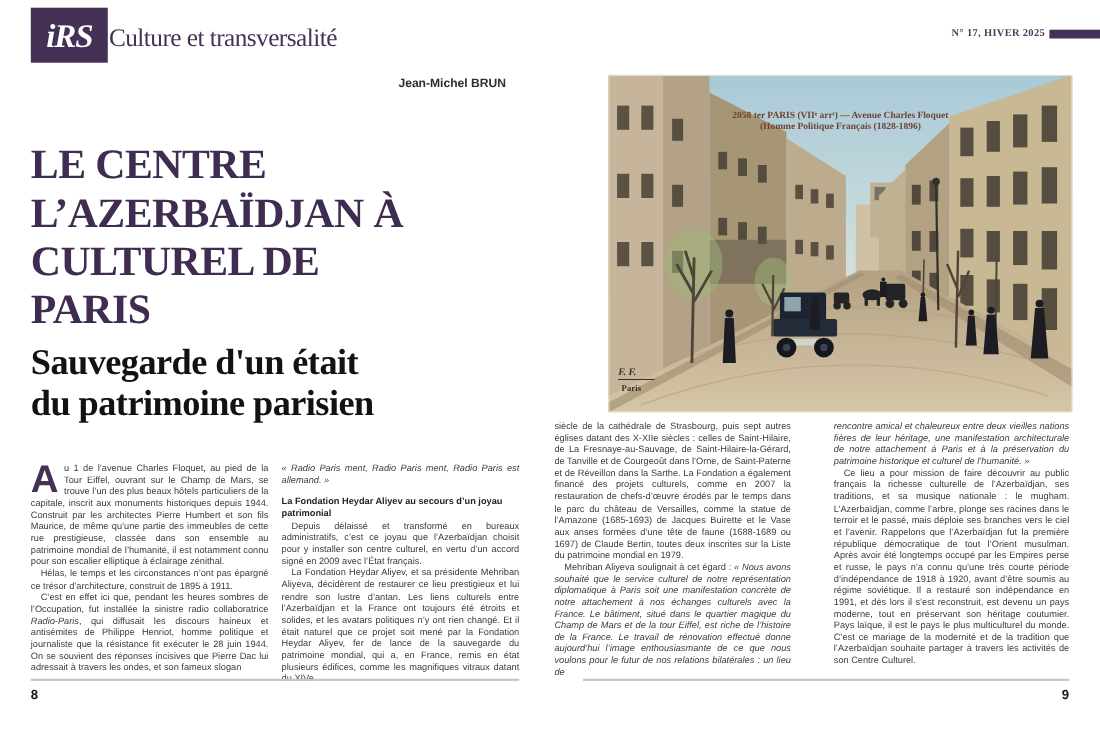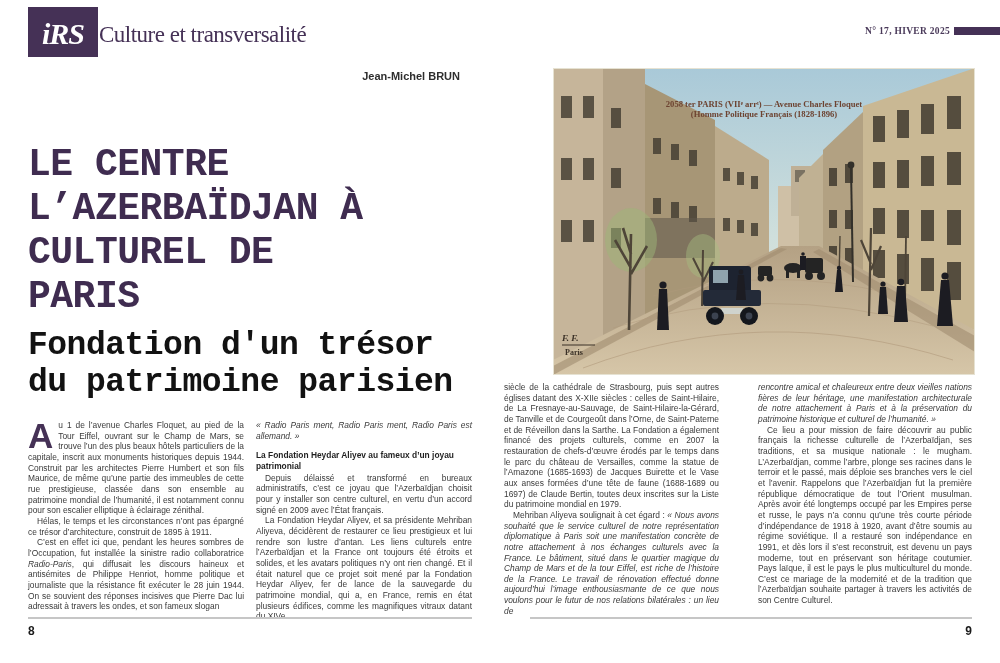--- a/index.html
+++ b/index.html
@@ -12,21 +12,21 @@
              font-size:30px;letter-spacing:-1px;padding-top:4px;}
   .section-title{position:absolute;left:99px;top:22px;font-family:"Liberation Serif",serif;
                  color:#453156;font-size:23px;letter-spacing:-0.5px;}
   .issue-info{position:absolute;right:50px;top:26px;font-family:"Liberation Serif",serif;
               color:#4a3a5a;font-size:9.5px;font-weight:bold;letter-spacing:0.3px;}
   .issue-bar{position:absolute;right:0;top:27px;width:46px;height:8px;background:#453156;}
   
   .byline{position:absolute;left:28px;top:70px;width:432px;text-align:right;
           font-size:11px;font-weight:bold;color:#2e2e2e;}
   .headline{position:absolute;left:28px;top:128px;width:460px;
-            font-family:Liberation Mono, monospace;font-weight:bold;margin-top:15px;}
+            font-family:Liberation Serif, serif;font-weight:bold;}
   .headline .t-line{font-size:38px;line-height:44px;color:#3f2c50;letter-spacing:-0.5px;}
   .headline .s-line{font-size:33px;line-height:37px;color:#121212;letter-spacing:-0.5px;}
   .headline .s-first{margin-top:8px;}
   
   .bodycol{position:absolute;top:420px;width:216px;font-size:8.4px;line-height:10.65px;
            color:#3a3a3a;text-align:justify;}
   .bodycol p{margin:0;}
   .bodycol p.ind{text-indent:9px;}
   .dropcap{float:left;font-size:35px;line-height:29px;font-weight:bold;color:#453156;
            margin:1px 5px 0 0;}
@@ -61,33 +61,33 @@
   <div class="issue-info">N° 17, HIVER 2025</div>
   <div class="issue-bar"></div>
 
   <div class="byline">Jean-Michel BRUN</div>
 
   <div class="headline">
     <div class="t-line">LE CENTRE</div>
     <div class="t-line">L’AZERBAÏDJAN À</div>
     <div class="t-line">CULTUREL DE</div>
     <div class="t-line">PARIS</div>
-    <div class="s-line s-first">Fondation d'un trésor</div>
+    <div class="s-line s-first">Sauvegarde d'un était</div>
     <div class="s-line">du patrimoine parisien</div>
   </div>
 
   <div class="bodycol col-l1">
     <p><span class="dropcap">A</span><span>u 1 de l’avenue Charles Floquet, au pied de la Tour Eiffel, ouvrant sur le Champ de Mars, se trouve l’un des plus beaux hôtels particuliers de la capitale, inscrit aux monuments historiques depuis 1944. Construit par les architectes Pierre Humbert et son fils Maurice, de même qu’une partie des immeubles de cette rue prestigieuse, classée dans son ensemble au patrimoine mondial de l’humanité, il est notamment connu pour son escalier elliptique à éclairage zénithal.</span></p>
     <p class="ind">Hélas, le temps et les circonstances n’ont pas épargné ce trésor d’architecture, construit de 1895 à 1911.</p>
     <p class="ind"><span>C’est en effet ici que, pendant les heures sombres de l’Occupation, fut installée la sinistre radio collaboratrice </span><span class="quote-italic">Radio-Paris</span><span>, qui diffusait les discours haineux et antisémites de Philippe Henriot, homme politique et journaliste que la résistance fit exécuter le 28 juin 1944. On se souvient des réponses incisives que Pierre Dac lui adressait à travers les ondes, et son fameux slogan</span></p>
   </div>
 
   <div class="bodycol col-l2">
     <p class="quote-italic">« Radio Paris ment, Radio Paris ment, Radio Paris est allemand. »</p>
-    <p class="subhead">La Fondation Heydar Aliyev au fameux d’un joyau patrimonial</p>
+    <p class="subhead">La Fondation Heydar Aliyev au secours d’un joyau patrimonial</p>
     <p class="ind">Depuis délaissé et transformé en bureaux administratifs, c’est ce joyau que l’Azerbaïdjan choisit pour y installer son centre culturel, en vertu d’un accord signé en 2009 avec l’État français.</p>
     <p class="ind">La Fondation Heydar Aliyev, et sa présidente Mehriban Aliyeva, décidèrent de restaurer ce lieu prestigieux et lui rendre son lustre d’antan. Les liens culturels entre l’Azerbaïdjan et la France ont toujours été étroits et solides, et les avatars politiques n’y ont rien changé. Et il était naturel que ce projet soit mené par la Fondation Heydar Aliyev, fer de lance de la sauvegarde du patrimoine mondial, qui a, en France, remis en état plusieurs édifices, comme les magnifiques vitraux datant du XIVe</p>
   </div>
 
   <div class="foot-rule rule-left"></div>
   <div class="pagenum pn-left">8</div>
   <div class="website ws-left">www.irs-az.com</div>
 
   <svg class="photo" viewBox="0 0 422 307" xmlns="http://www.w3.org/2000/svg">
     <defs>

